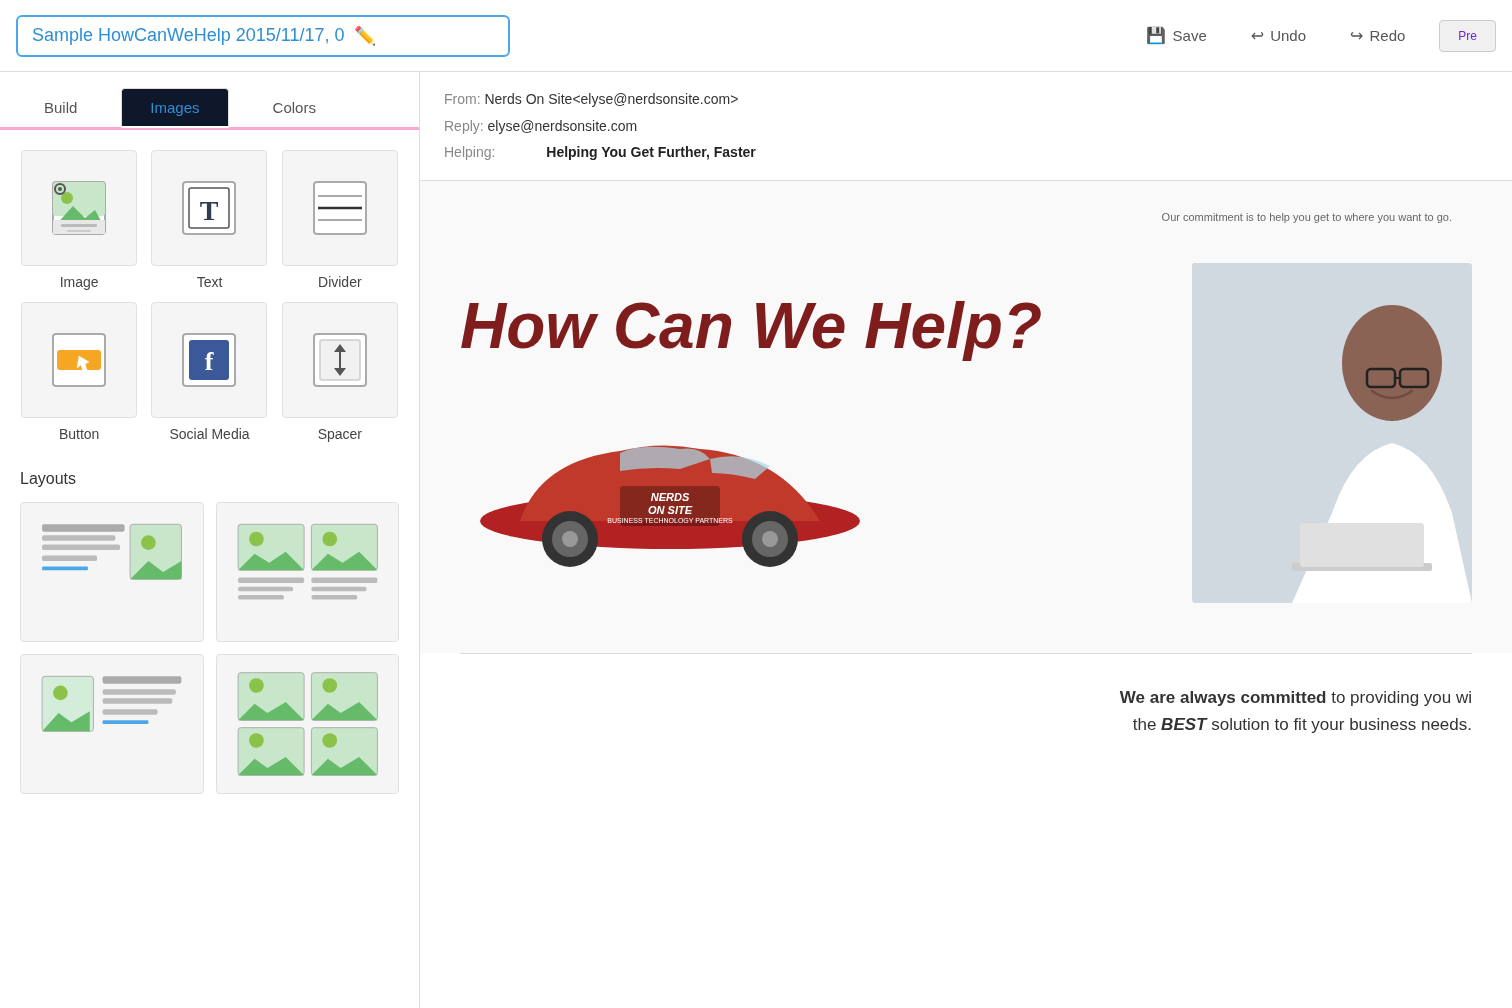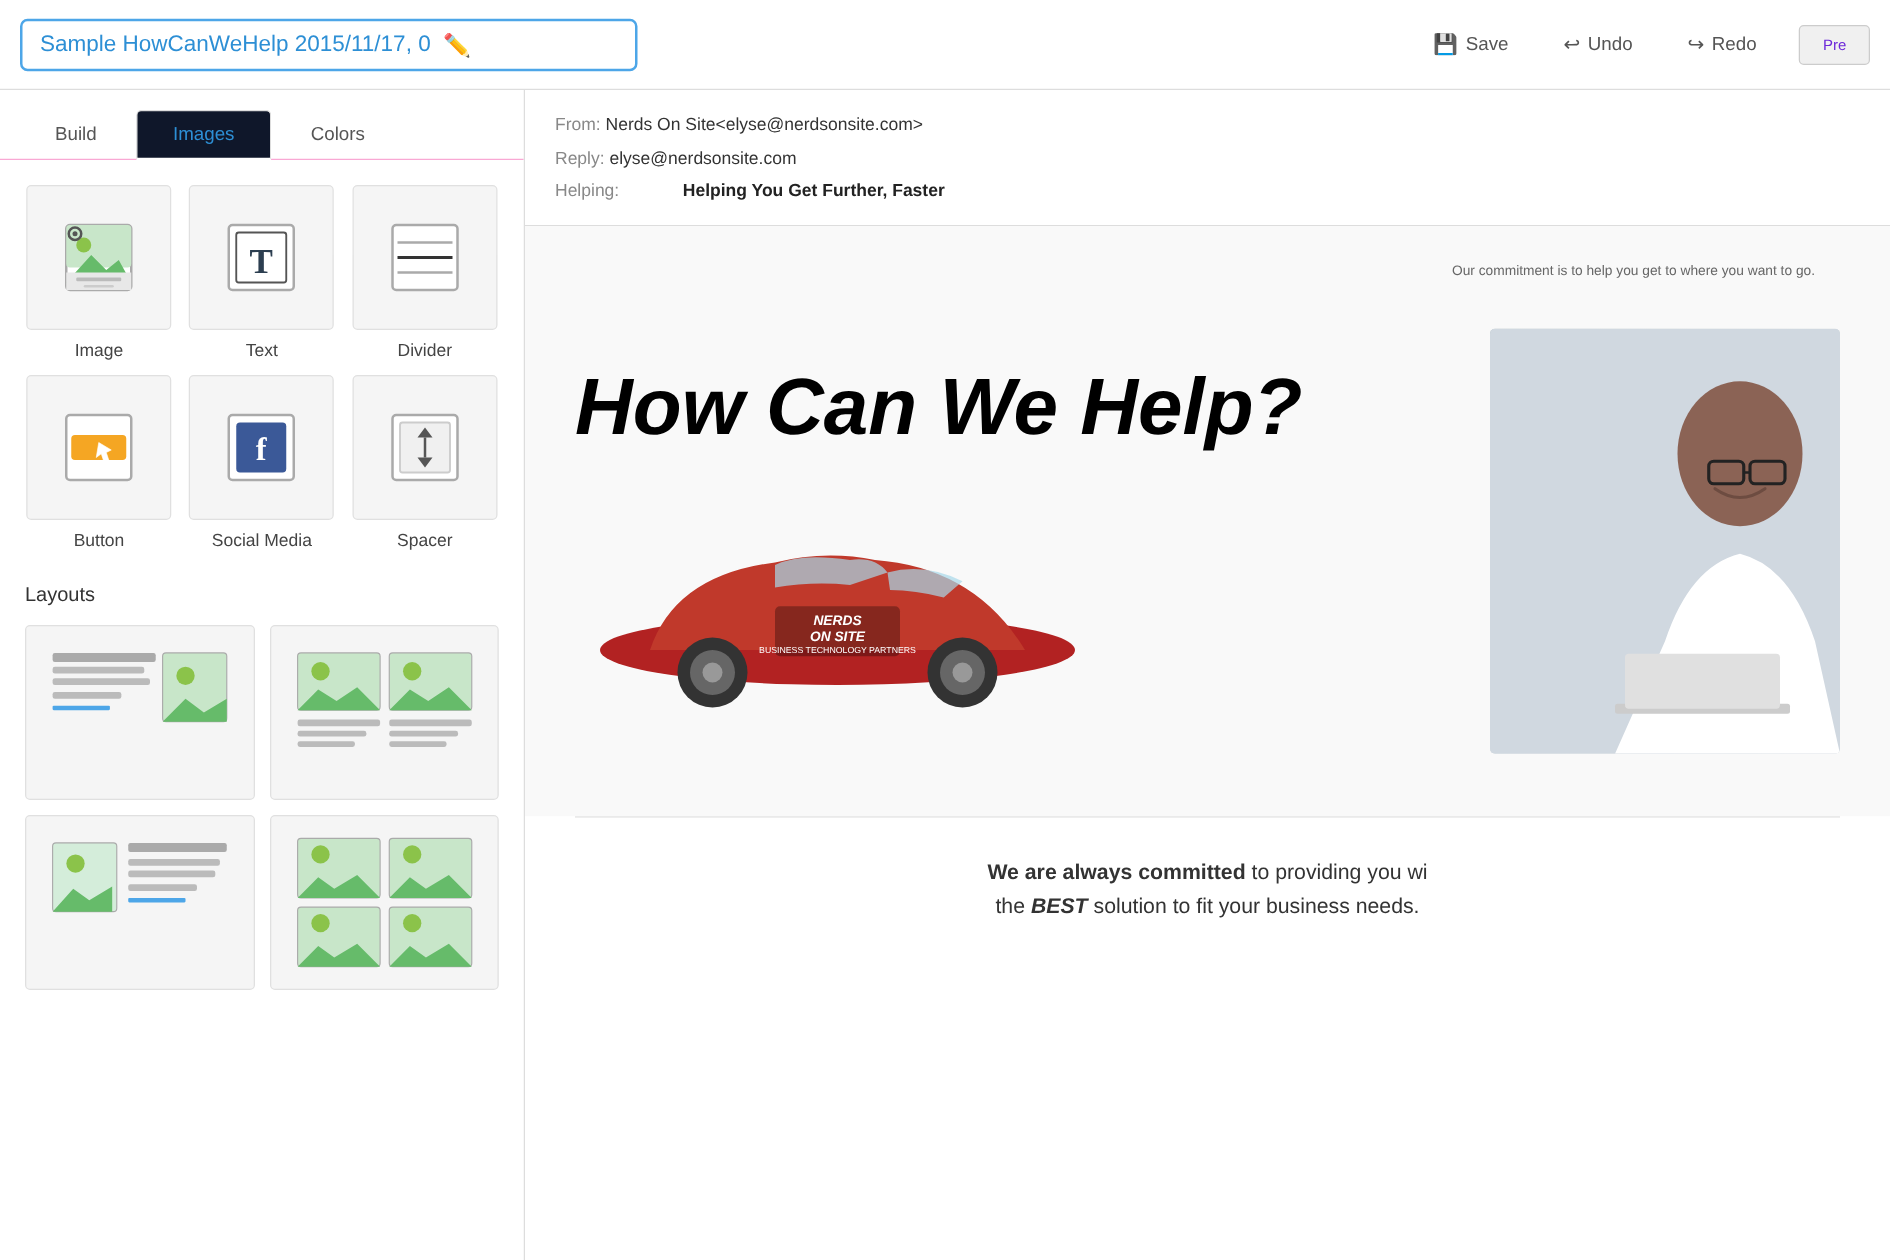--- a/index.html
+++ b/index.html
@@ -76,23 +76,23 @@
       background: #fff;
       border-right: 1px solid #ddd;
       display: flex;
       flex-direction: column;
       overflow-y: auto;
     }
 
     
     .tabs {
       display: flex;
-      border-bottom: 1px solid #f9a8d4;
+      border-bottom: 3px solid #f9a8d4;
       padding: 16px 16px 0;
-      gap: 4px;
+      gap: 16px;
     }
     .tab {
       padding: 10px 28px;
       border: none;
       background: none;
       font-size: 15px;
       cursor: pointer;
       color: #555;
       border-radius: 4px 4px 0 0;
     }
@@ -213,36 +213,36 @@
       min-height: 380px;
     }
     .hero-left {
       flex: 1;
       text-align: left;
     }
     .hero-headline {
       font-size: 64px;
       font-weight: 900;
       font-style: italic;
-      color: #000000;
+      color: #7f1d1d;
       line-height: 1.1;
       margin-bottom: 30px;
     }
 
     
     .email-divider {
       height: 1px;
       background: #ddd;
       margin: 0 40px;
     }
 
     
     .email-bottom {
       padding: 30px 40px;
-      text-align: center;
+      text-align: right;
       font-size: 17px;
       color: #333;
       line-height: 1.6;
     }
     .email-bottom .bold { font-weight: 700; }
     .email-bottom .italic-text { font-style: italic; font-weight: 700; }
   </style>
 </head>
 <body>
 

